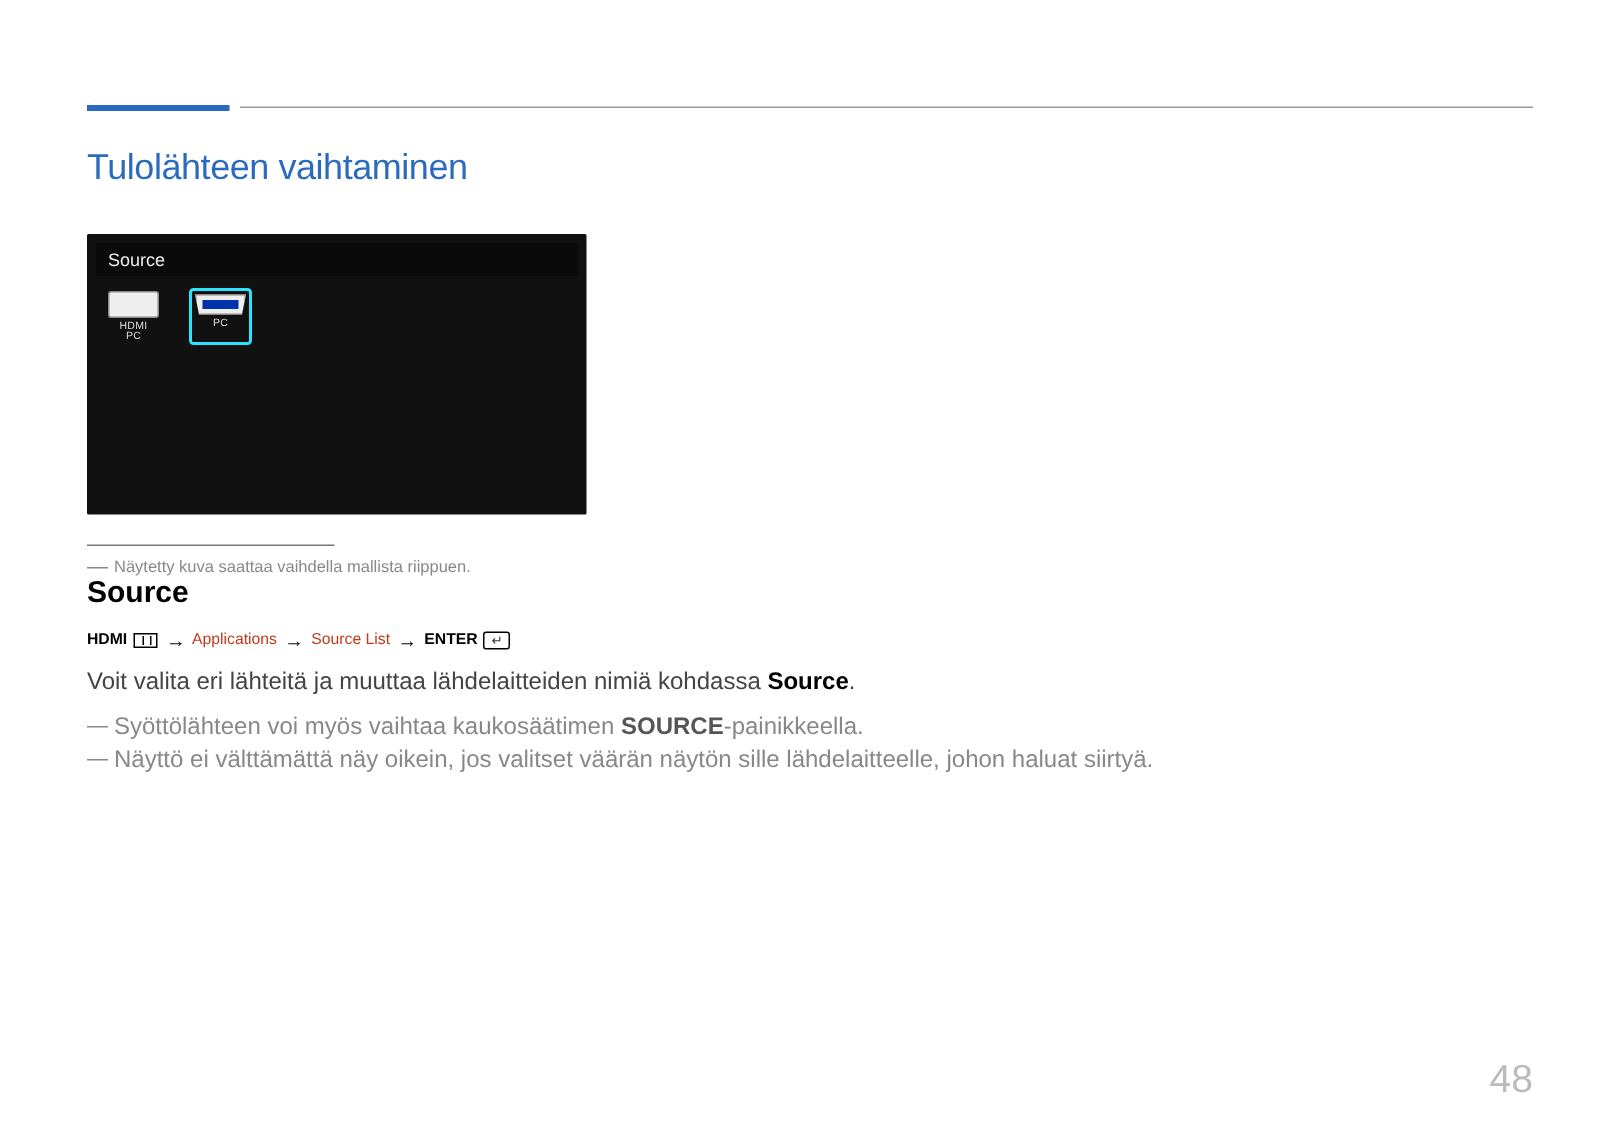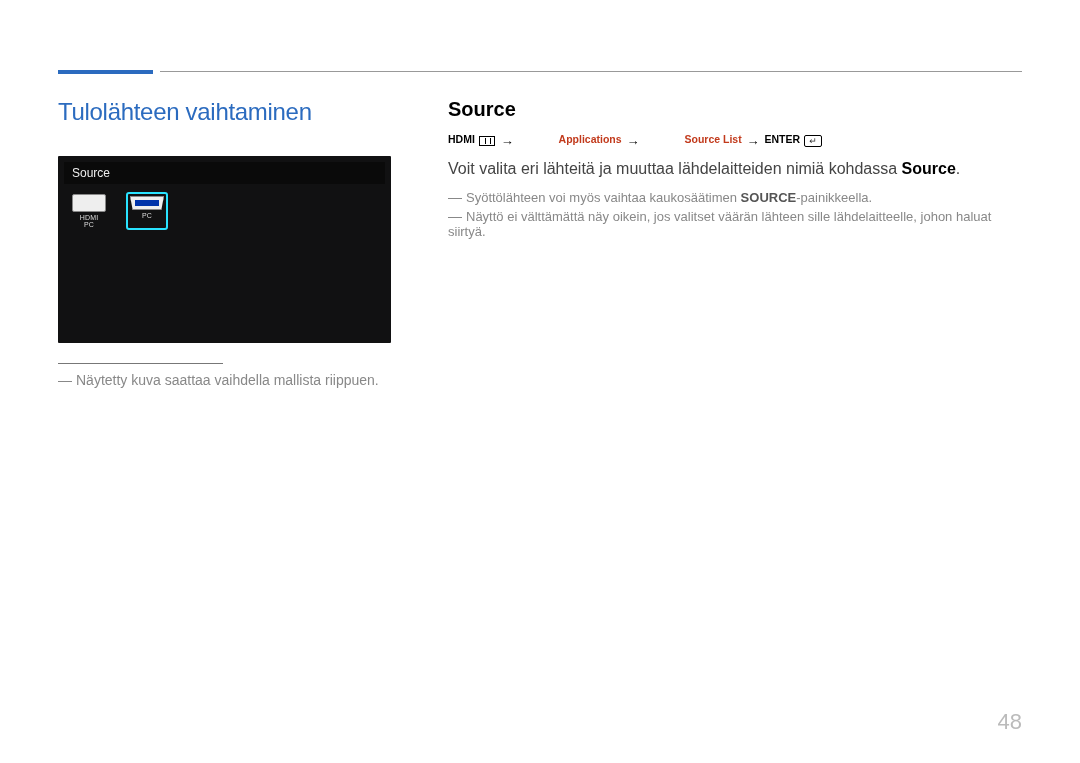--- a/index.html
+++ b/index.html
@@ -28,20 +28,21 @@
       right: 58px;
       height: 1px;
       background: #999;
     }
     .columns {
       position: absolute;
       top: 98px;
       left: 58px;
       right: 58px;
       display: flex;
+      flex-direction: column;
     }
     .col-left {
       width: 350px;
       flex-shrink: 0;
       margin-right: 40px;
     }
     .section-title {
       font-size: 24px;
       color: #2b6bbf;
       font-weight: 500;
@@ -109,38 +110,38 @@
       border-radius: 1px;
     }
     .footnote-rule {
       width: 165px;
       height: 1px;
       background: #777;
       margin-top: 20px;
       margin-bottom: 8px;
     }
     .footnote {
-      font-size: 14px;
+      font-size: 11px;
       color: #888;
     }
     
     .col-right { flex: 1; }
     .r-heading {
       font-size: 20px;
       font-weight: bold;
       color: #000;
       margin-bottom: 12px;
     }
     .crumb {
       font-size: 10.5px;
       margin-bottom: 8px;
     }
     .crumb .bold { font-weight: bold; color: #000; }
     .crumb .arrow { color: #000; padding: 0 2px; font-size: 13px; vertical-align: middle; }
-    .crumb .red { color: #c23a1c; font-weight: bold; margin-left: 40px; }
+    .crumb .red { color: #c23a1c; font-weight: normal; }
     .menu-icon {
       display: inline-block;
       vertical-align: middle;
       width: 16px; height: 10px;
       border: 1px solid #000;
       position: relative;
       margin: 0 1px;
     }
     .menu-icon::before, .menu-icon::after {
       content: "";
@@ -168,39 +169,39 @@
       text-align: center;
     }
     .body-text {
       font-size: 16px;
       color: #444;
       line-height: 1.6;
       margin-bottom: 8px;
     }
     .body-text b { color: #000; }
     .note-line {
-      font-size: 13px;
+      font-size: 16px;
       color: #888;
       margin-bottom: 4px;
     }
     .note-line b { color: #555; }
     .dash {
       display: inline-block;
       width: 14px;
       height: 1px;
       background: #888;
       vertical-align: middle;
       margin-right: 4px;
     }
     
     .page-num {
       position: absolute;
       bottom: 28px;
       right: 58px;
-      font-size: 22px;
+      font-size: 26px;
       color: #bbb;
     }
   </style>
 </head>
 <body>
 
 <div class="accent-bar"></div>
 <div class="top-divider"></div>
 
 <div class="columns">
@@ -244,18 +245,18 @@
     </div>
 
     <p class="body-text">
       <span>Voit valita eri lähteitä ja muuttaa lähdelaitteiden nimiä kohdassa </span><b>Source</b><span>.</span>
     </p>
 
     <p class="note-line">
       <span class="dash"></span><span>Syöttölähteen voi myös vaihtaa kaukosäätimen </span><b>SOURCE</b><span>-painikkeella.</span>
     </p>
     <p class="note-line">
-      <span class="dash"></span><span>Näyttö ei välttämättä näy oikein, jos valitset väärän lähteen sille lähdelaitteelle, johon haluat siirtyä.</span>
+      <span class="dash"></span><span>Näyttö ei välttämättä näy oikein, jos valitset väärän näytön sille lähdelaitteelle, johon haluat siirtyä.</span>
     </p>
   </div>
 </div>
 
 <div class="page-num">48</div>
 
 </body></html>

